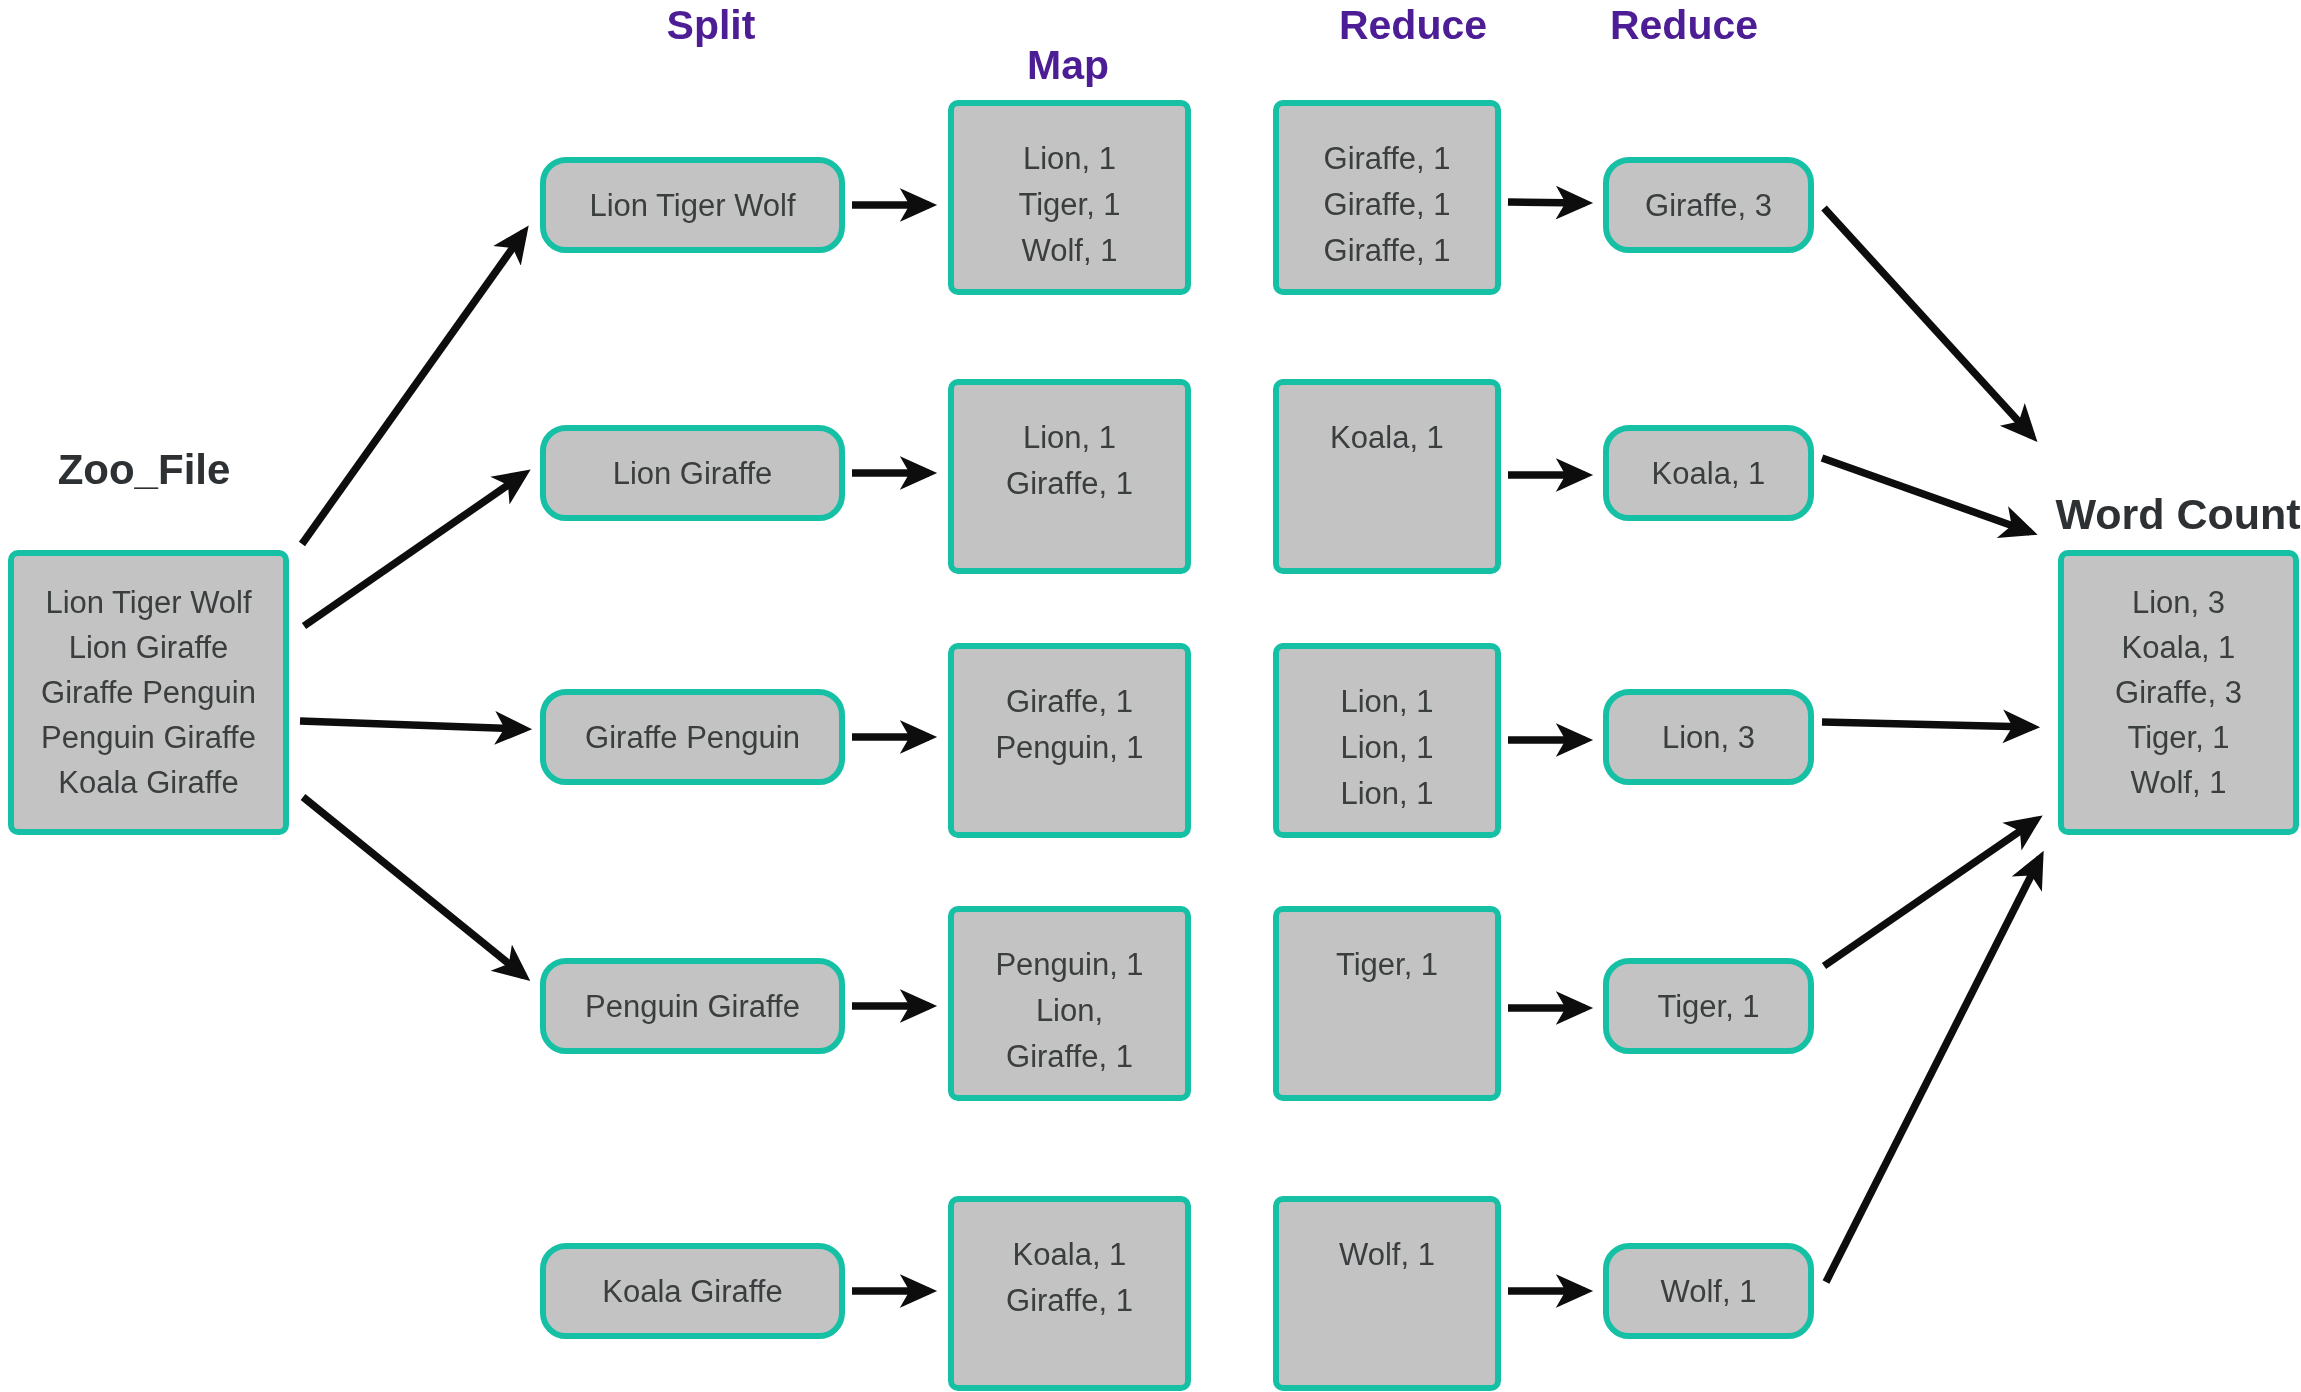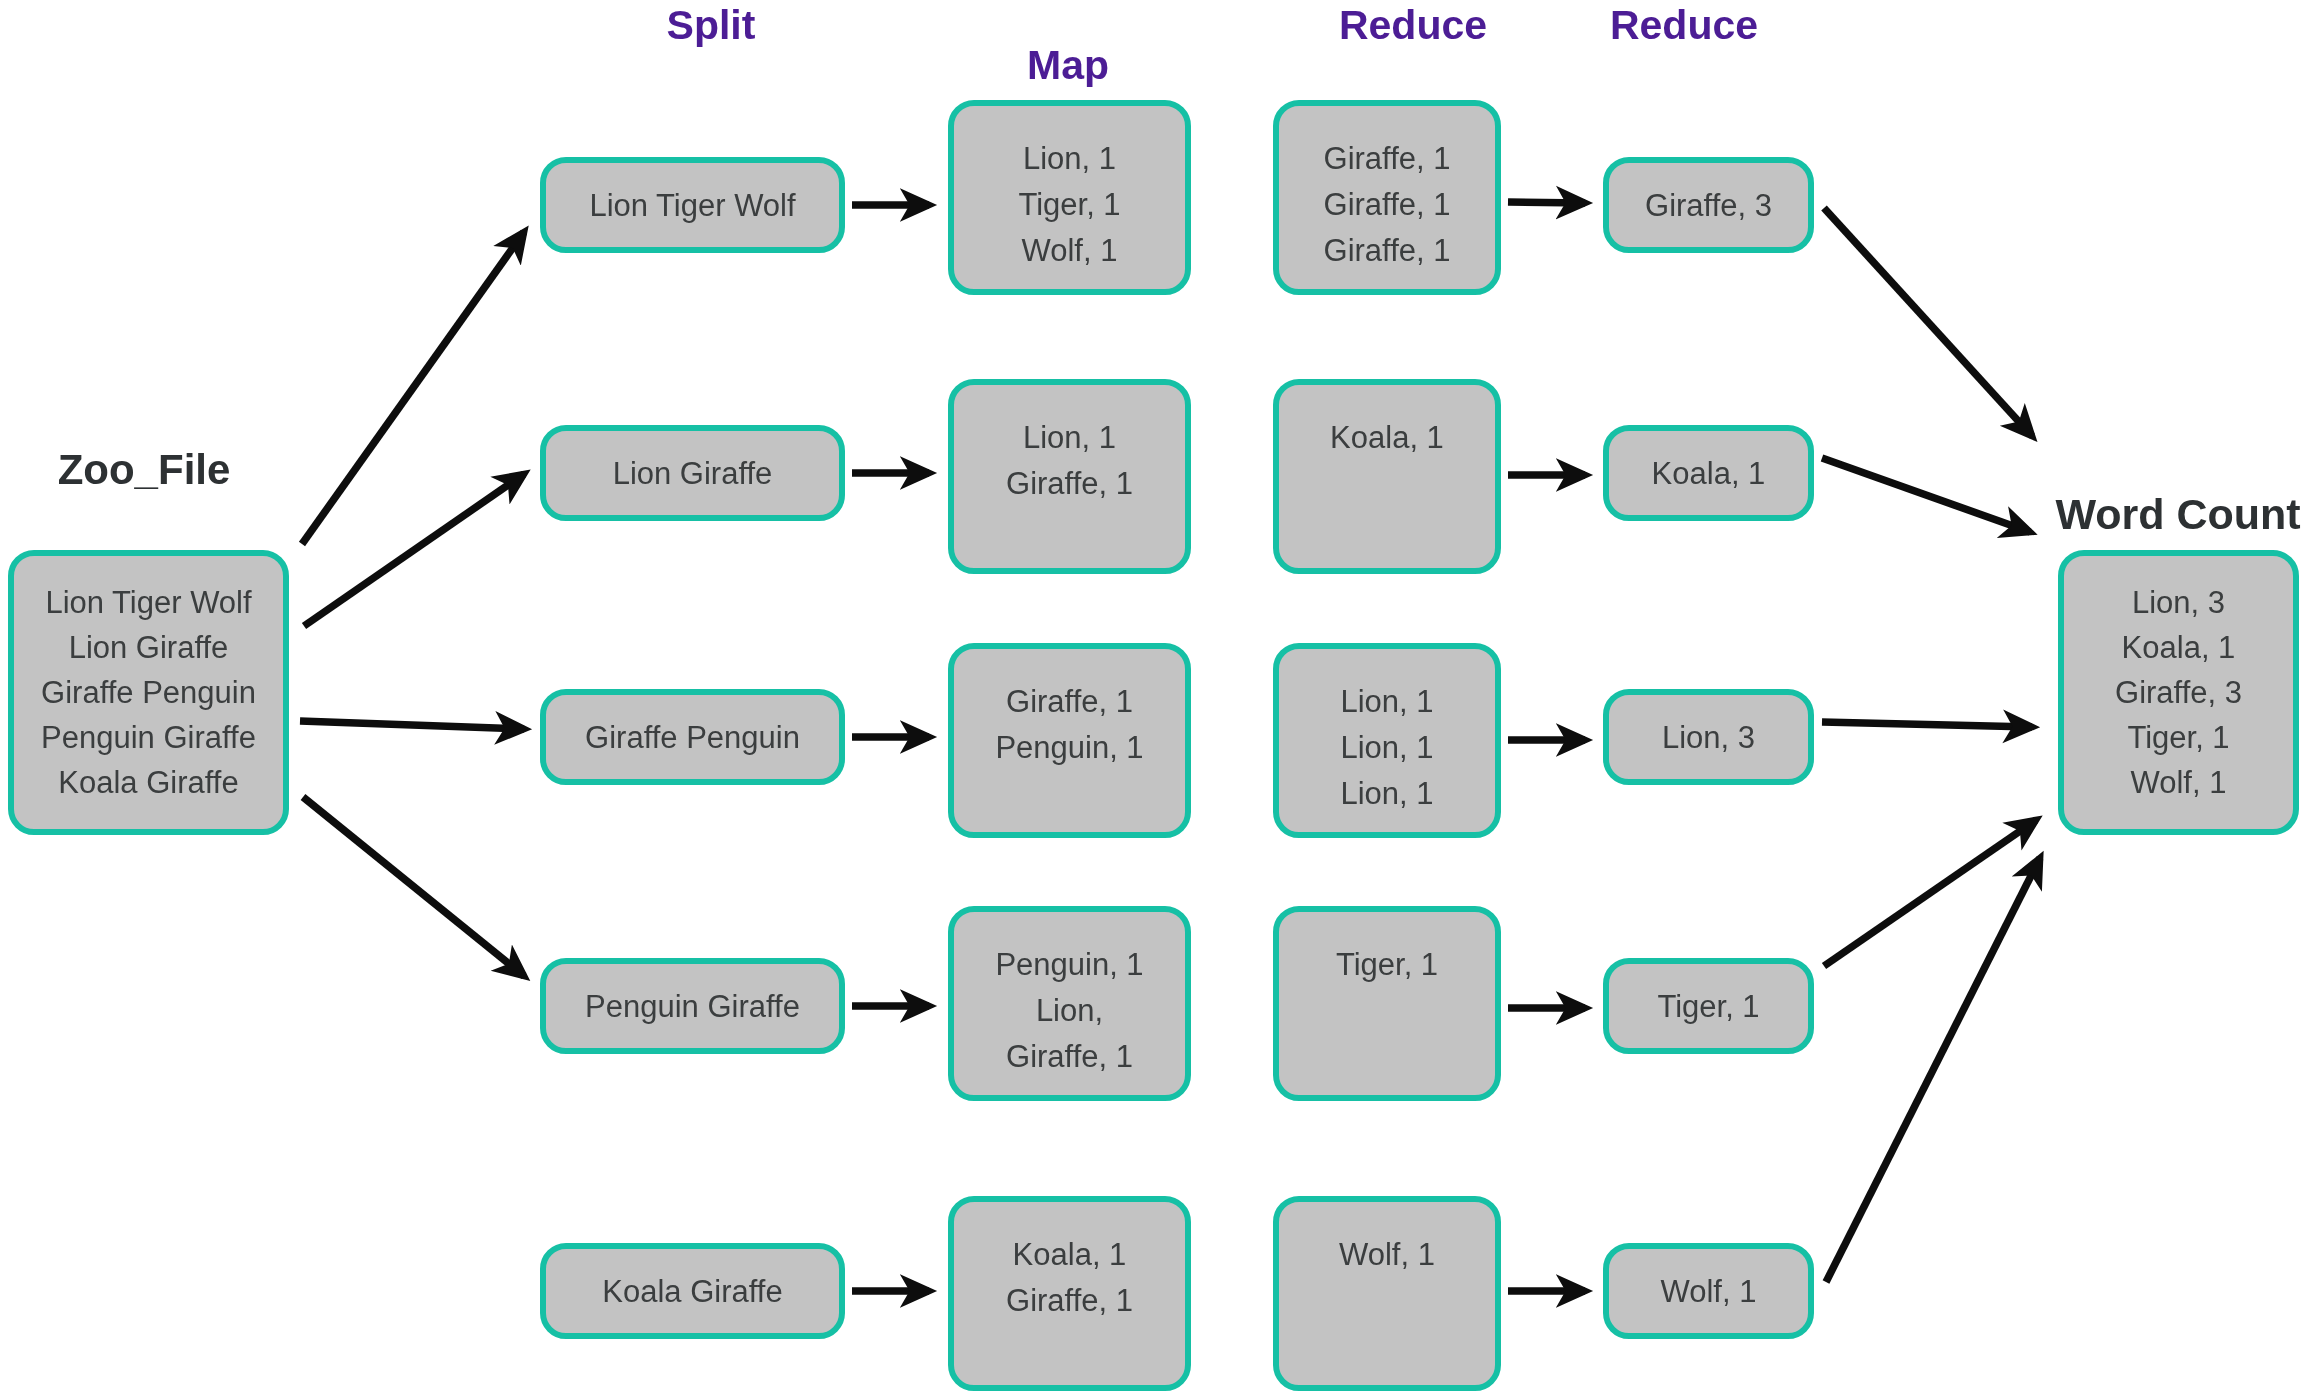--- a/index.html
+++ b/index.html
@@ -11,21 +11,21 @@
     position:absolute;transform:translateX(-50%);
     font-size:41px;font-weight:800;color:#4c1d95;letter-spacing:0px;
     white-space:nowrap;
   }
   .title{
     position:absolute;transform:translateX(-50%);
     font-size:42px;font-weight:800;color:#2d3133;white-space:nowrap;
   }
   .box{
     position:absolute;box-sizing:border-box;
-    background:#c3c3c3;border:6px solid #16c0a5;border-radius:26px;
+    background:#c3c3c3;border:6px solid #16c0a5;border-radius:10px;
     display:flex;flex-direction:column;align-items:center;justify-content:center;
     color:#3b3e3f;font-size:31px;line-height:45px;text-align:center;
   }
   .box.tall{justify-content:flex-start;padding-top:30px;line-height:46px;}
   .box.small{border-radius:26px;}
   .line{white-space:nowrap;}
   svg.arrows{position:absolute;left:0;top:0;pointer-events:none;}
 </style>
 </head>
 <body>

